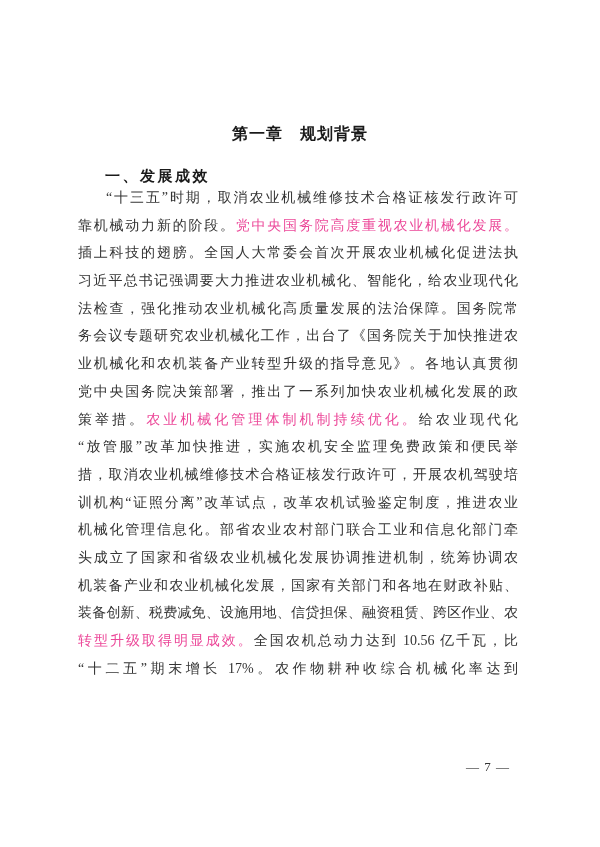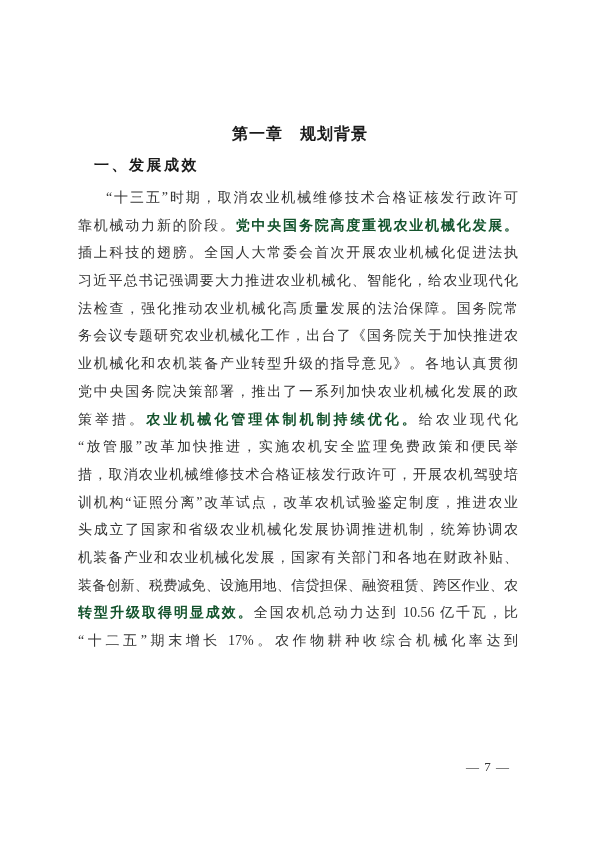--- a/index.html
+++ b/index.html
@@ -24,21 +24,21 @@
     font-family: "Liberation Sans", "DejaVu Sans", sans-serif;
     font-weight: bold;
     font-size: 16px;
     letter-spacing: 1px;
     color: #1a1a1a;
   }
   .section-heading {
     position: absolute;
     top: 156px;
     left: 94px;
-    margin: 0;
+    margin: 11px;
     font-family: "Liberation Sans", "DejaVu Sans", sans-serif;
     font-weight: bold;
     font-size: 15px;
     letter-spacing: 2.5px;
     color: #1a1a1a;
   }
   .body-paragraph {
     position: absolute;
     top: 184px;
     left: 78px;
@@ -57,23 +57,23 @@
   .line::after {
     content: "";
     display: inline-block;
     width: 100%;
     height: 0;
   }
   .line.indent {
     text-indent: 28px;
   }
   .bold {
-    font-weight: bold;
+    font-weight: normal;
     font-family: "Liberation Sans", "DejaVu Sans", sans-serif;
-    color: #14532d;
+    color: #ec4899;
   }
   .page-number {
     position: absolute;
     top: 759px;
     left: 458px;
     width: 60px;
     text-align: center;
     font-family: "Liberation Serif", "DejaVu Serif", serif;
     font-size: 13px;
     letter-spacing: 1px;
@@ -94,20 +94,21 @@
       <div class="line"><span class="">插上科技的翅膀。全国人大常委会首次开展农业机械化促进法执</span></div>
       <div class="line"><span class="">习近平总书记强调要大力推进农业机械化、智能化，给农业现代化</span></div>
       <div class="line"><span class="">法检查，强化推动农业机械化高质量发展的法治保障。国务院常</span></div>
       <div class="line"><span class="">务会议专题研究农业机械化工作，出台了《国务院关于加快推进农</span></div>
       <div class="line"><span class="">业机械化和农机装备产业转型升级的指导意见》。各地认真贯彻</span></div>
       <div class="line"><span class="">党中央国务院决策部署，推出了一系列加快农业机械化发展的政</span></div>
       <div class="line"><span class="">策举措。</span><span class="bold">农业机械化管理体制机制持续优化。</span><span class="">给农业现代化</span></div>
       <div class="line"><span class="">“放管服”改革加快推进，实施农机安全监理免费政策和便民举</span></div>
       <div class="line"><span class="">措，取消农业机械维修技术合格证核发行政许可，开展农机驾驶培</span></div>
       <div class="line"><span class="">训机构“证照分离”改革试点，改革农机试验鉴定制度，推进农业</span></div>
+      <div class="line"><span class="">机械化管理信息化。部省农业农村部门联合工业和信息化部门牵</span></div>
       <div class="line"><span class="">头成立了国家和省级农业机械化发展协调推进机制，统筹协调农</span></div>
       <div class="line"><span class="">机装备产业和农业机械化发展，国家有关部门和各地在财政补贴、</span></div>
       <div class="line"><span class="">装备创新、税费减免、设施用地、信贷担保、融资租赁、跨区作业、农</span></div>
       <div class="line"><span class="bold">转型升级取得明显成效。</span><span class="">全国农机总动力达到 10.56 亿千瓦，比</span></div>
       <div class="line"><span class="">“十二五”期末增长 17%。农作物耕种收综合机械化率达到</span></div>
     </div>
 
   <div class="page-number">— 7 —</div>
 </div>
 

